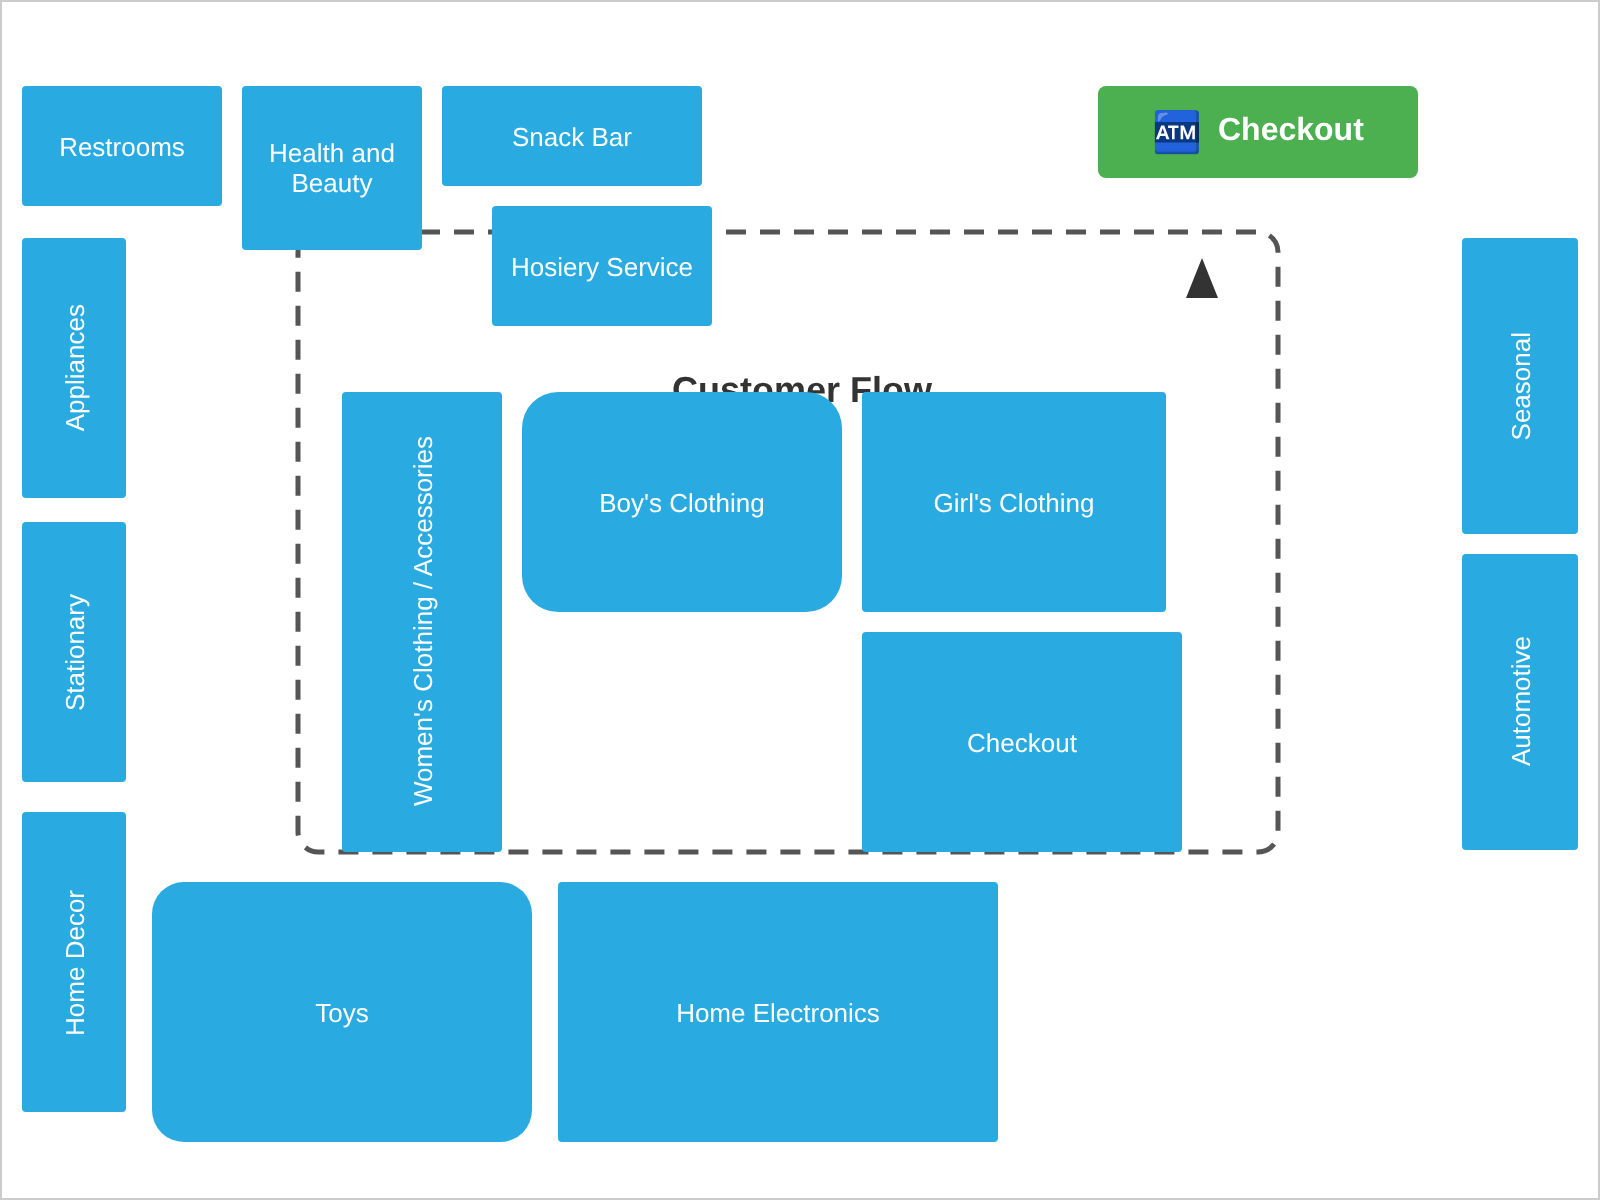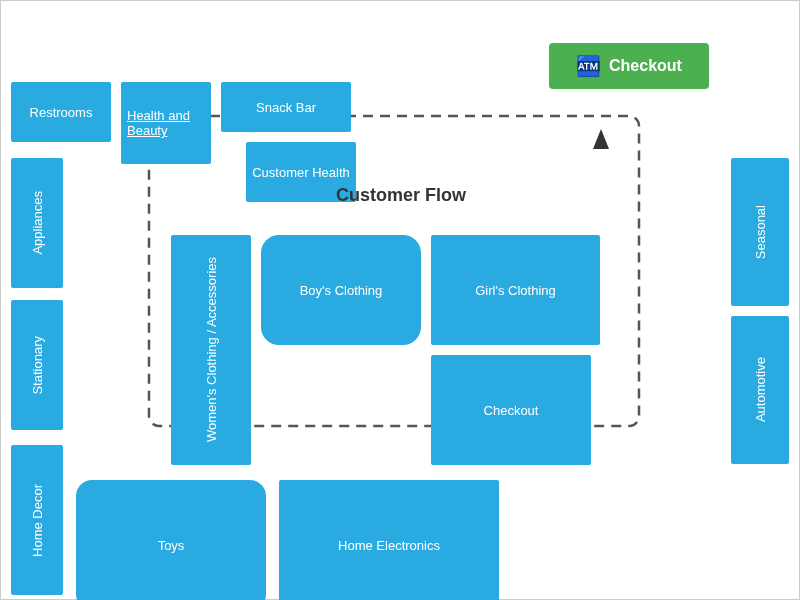--- a/index.html
+++ b/index.html
@@ -20,25 +20,25 @@
       border: 1px solid #ccc;
     }
 
     .dept {
       position: absolute;
       background: #29ABE2;
       color: #fff;
       display: flex;
       align-items: center;
       justify-content: center;
+      text-align: center;
       font-size: 13px;
       font-weight: 500;
       padding: 6px;
       border-radius: 2px;
-      margin-top: 39px;
     }
 
     .dept.vertical-text span {
       writing-mode: vertical-rl;
       transform: rotate(180deg);
       white-space: nowrap;
     }
 
     
     .checkout-btn {
@@ -78,30 +78,30 @@
 
   <div class="checkout-btn" style="left:548px; top:42px; width:160px; height:46px;">
     <span style="font-size:20px;">🏧</span>
     <span>Checkout</span>
   </div>
 
   <div class="dept" style="left:10px; top:42px; width:100px; height:60px;">
     <span>Restrooms</span>
   </div>
 
-  <div class="dept" style="left:120px; top:42px; width:90px; height:82px;text-decoration:underline;">
+  <div class="dept" style="left:120px; top:42px; width:90px; height:82px;">
     <span>Health and Beauty</span>
   </div>
 
   <div class="dept" style="left:220px; top:42px; width:130px; height:50px;">
     <span>Snack Bar</span>
   </div>
 
   <div class="dept" style="left:245px; top:102px; width:110px; height:60px;">
-    <span>Customer Health</span>
+    <span>Hosiery Service</span>
   </div>
 
   <div class="dept vertical-text" style="left:10px; top:118px; width:52px; height:130px;">
     <span>Appliances</span>
   </div>
 
   <div class="dept vertical-text" style="left:10px; top:260px; width:52px; height:130px;">
     <span>Stationary</span>
   </div>
 
@@ -114,21 +114,21 @@
   </div>
 
   <div class="dept vertical-text" style="left:170px; top:195px; width:80px; height:230px;">
     <span>Women's Clothing / Accessories</span>
   </div>
 
   <div class="dept" style="left:260px; top:195px; width:160px; height:110px;border-radius:18px;">
     <span>Boy's Clothing</span>
   </div>
 
-  <div class="dept" style="left:430px; top:195px; width:169px; height:110px;">
+  <div class="dept" style="left:430px; top:195px; width:152px; height:110px;">
     <span>Girl's Clothing</span>
   </div>
 
 
   <div class="dept" style="left:430px; top:315px; width:160px; height:110px;">
     <span>Checkout</span>
   </div>
 
   <div class="dept vertical-text" style="left:730px; top:118px; width:58px; height:148px;">
     <span>Seasonal</span>

